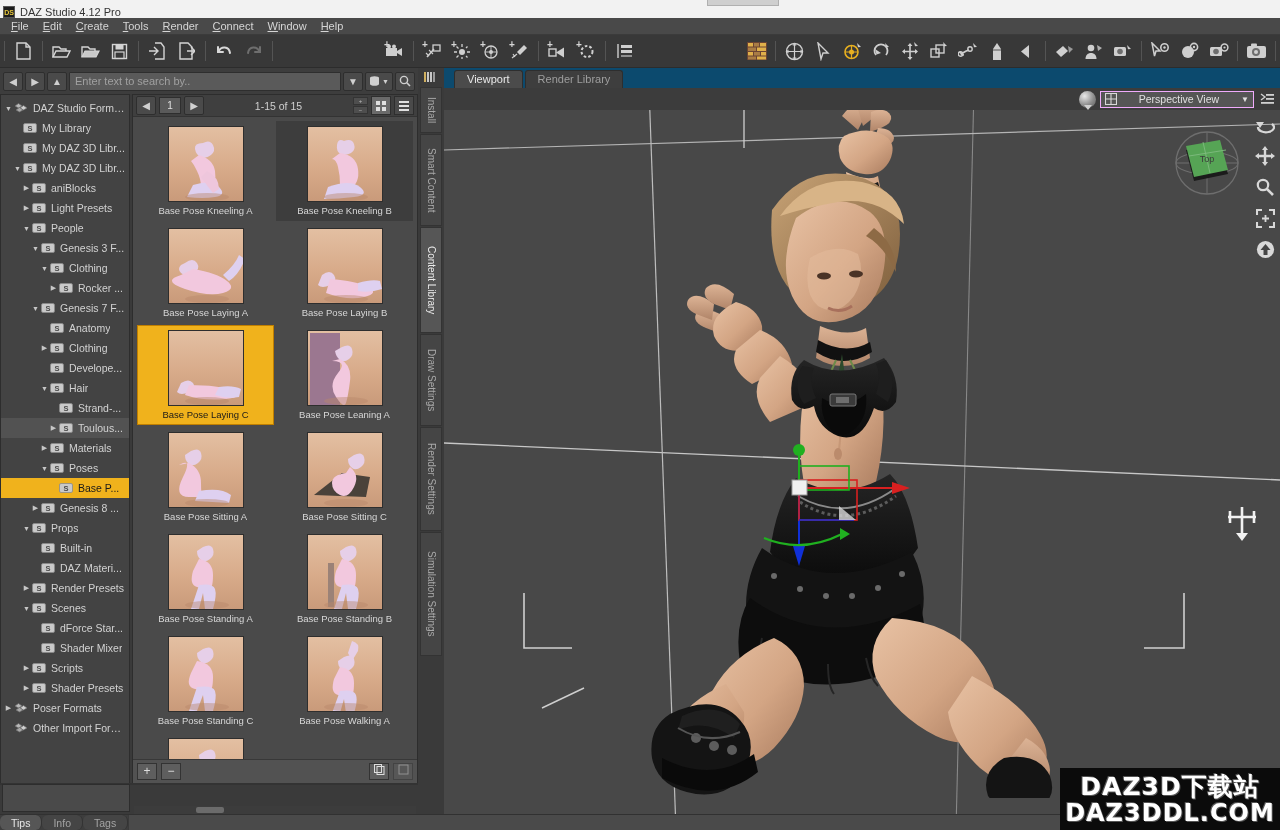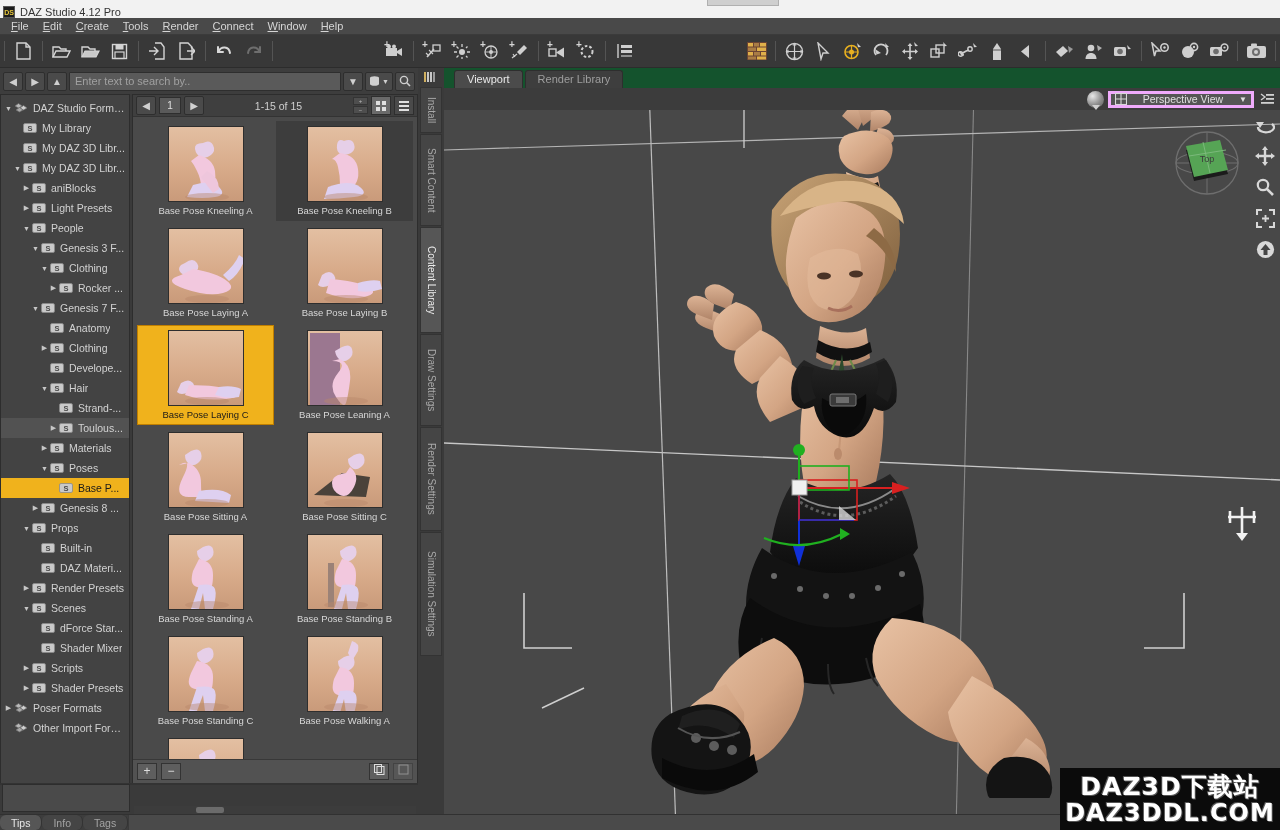--- a/index.html
+++ b/index.html
@@ -167,21 +167,21 @@
     color: #a9a9a9; font-size: 10px; cursor: default;
     writing-mode: vertical-rl; text-orientation: mixed;
     display: flex; align-items: center; justify-content: center;
     padding: 6px 0;
   }
   .vtab.active { background: #565656; color: #ececec; }
 
   
   .viewport-tabs {
     position: absolute; left: 444px; top: 68px; width: 836px; height: 20px;
-    background: #14532d; display: flex; align-items: flex-end; padding-left: 10px;
+    background: #0c4a6e; display: flex; align-items: flex-end; padding-left: 10px;
   }
   .vp-tab {
     height: 18px; padding: 0 12px; font-size: 11px; color: #9e9e9e;
     background: #3e3e3e; border: 1px solid #2e2e2e; border-bottom: none;
     border-radius: 3px 3px 0 0; line-height: 17px; cursor: default;
     margin-right: 2px;
   }
   .vp-tab.active { background: #4b4b4b; color: #e8e8e8; }
 
   .viewport {
@@ -197,22 +197,22 @@
     width: 17px; height: 17px; border-radius: 50%;
     background: radial-gradient(circle at 33% 30%, #e8e8e8, #8d8d8d 55%, #5a5a5a);
     position: relative;
   }
   .cam-sphere:after {
     content: ""; position: absolute; left: 5px; top: 14px;
     border-left: 4px solid transparent; border-right: 4px solid transparent;
     border-top: 5px solid #d0d0d0;
   }
   .view-select {
-    height: 17px; min-width: 130px; background: #555; border: 3px solid #f0abfc;
-    display: flex; align-items: center; gap: 16px; padding: 0 4px;
+    height: 17px; min-width: 130px; background: #555; border: 1px solid #f0abfc;
+    display: flex; align-items: center; gap: 22px; padding: 0 4px;
     font-size: 10.5px; color: #e0e0e0;
   }
   .view-select .cap { flex: 1; }
   .vp-topbar-ico { width: 18px; height: 17px; display: flex; align-items: center; justify-content: center; }
 
   .vp-sidetools {
     position: absolute; right: 2px; top: 26px; width: 26px;
     display: flex; flex-direction: column; align-items: center; gap: 9px; z-index: 6;
   }
   .vp-sidetool { width: 22px; height: 22px; display: flex; align-items: center; justify-content: center; }

